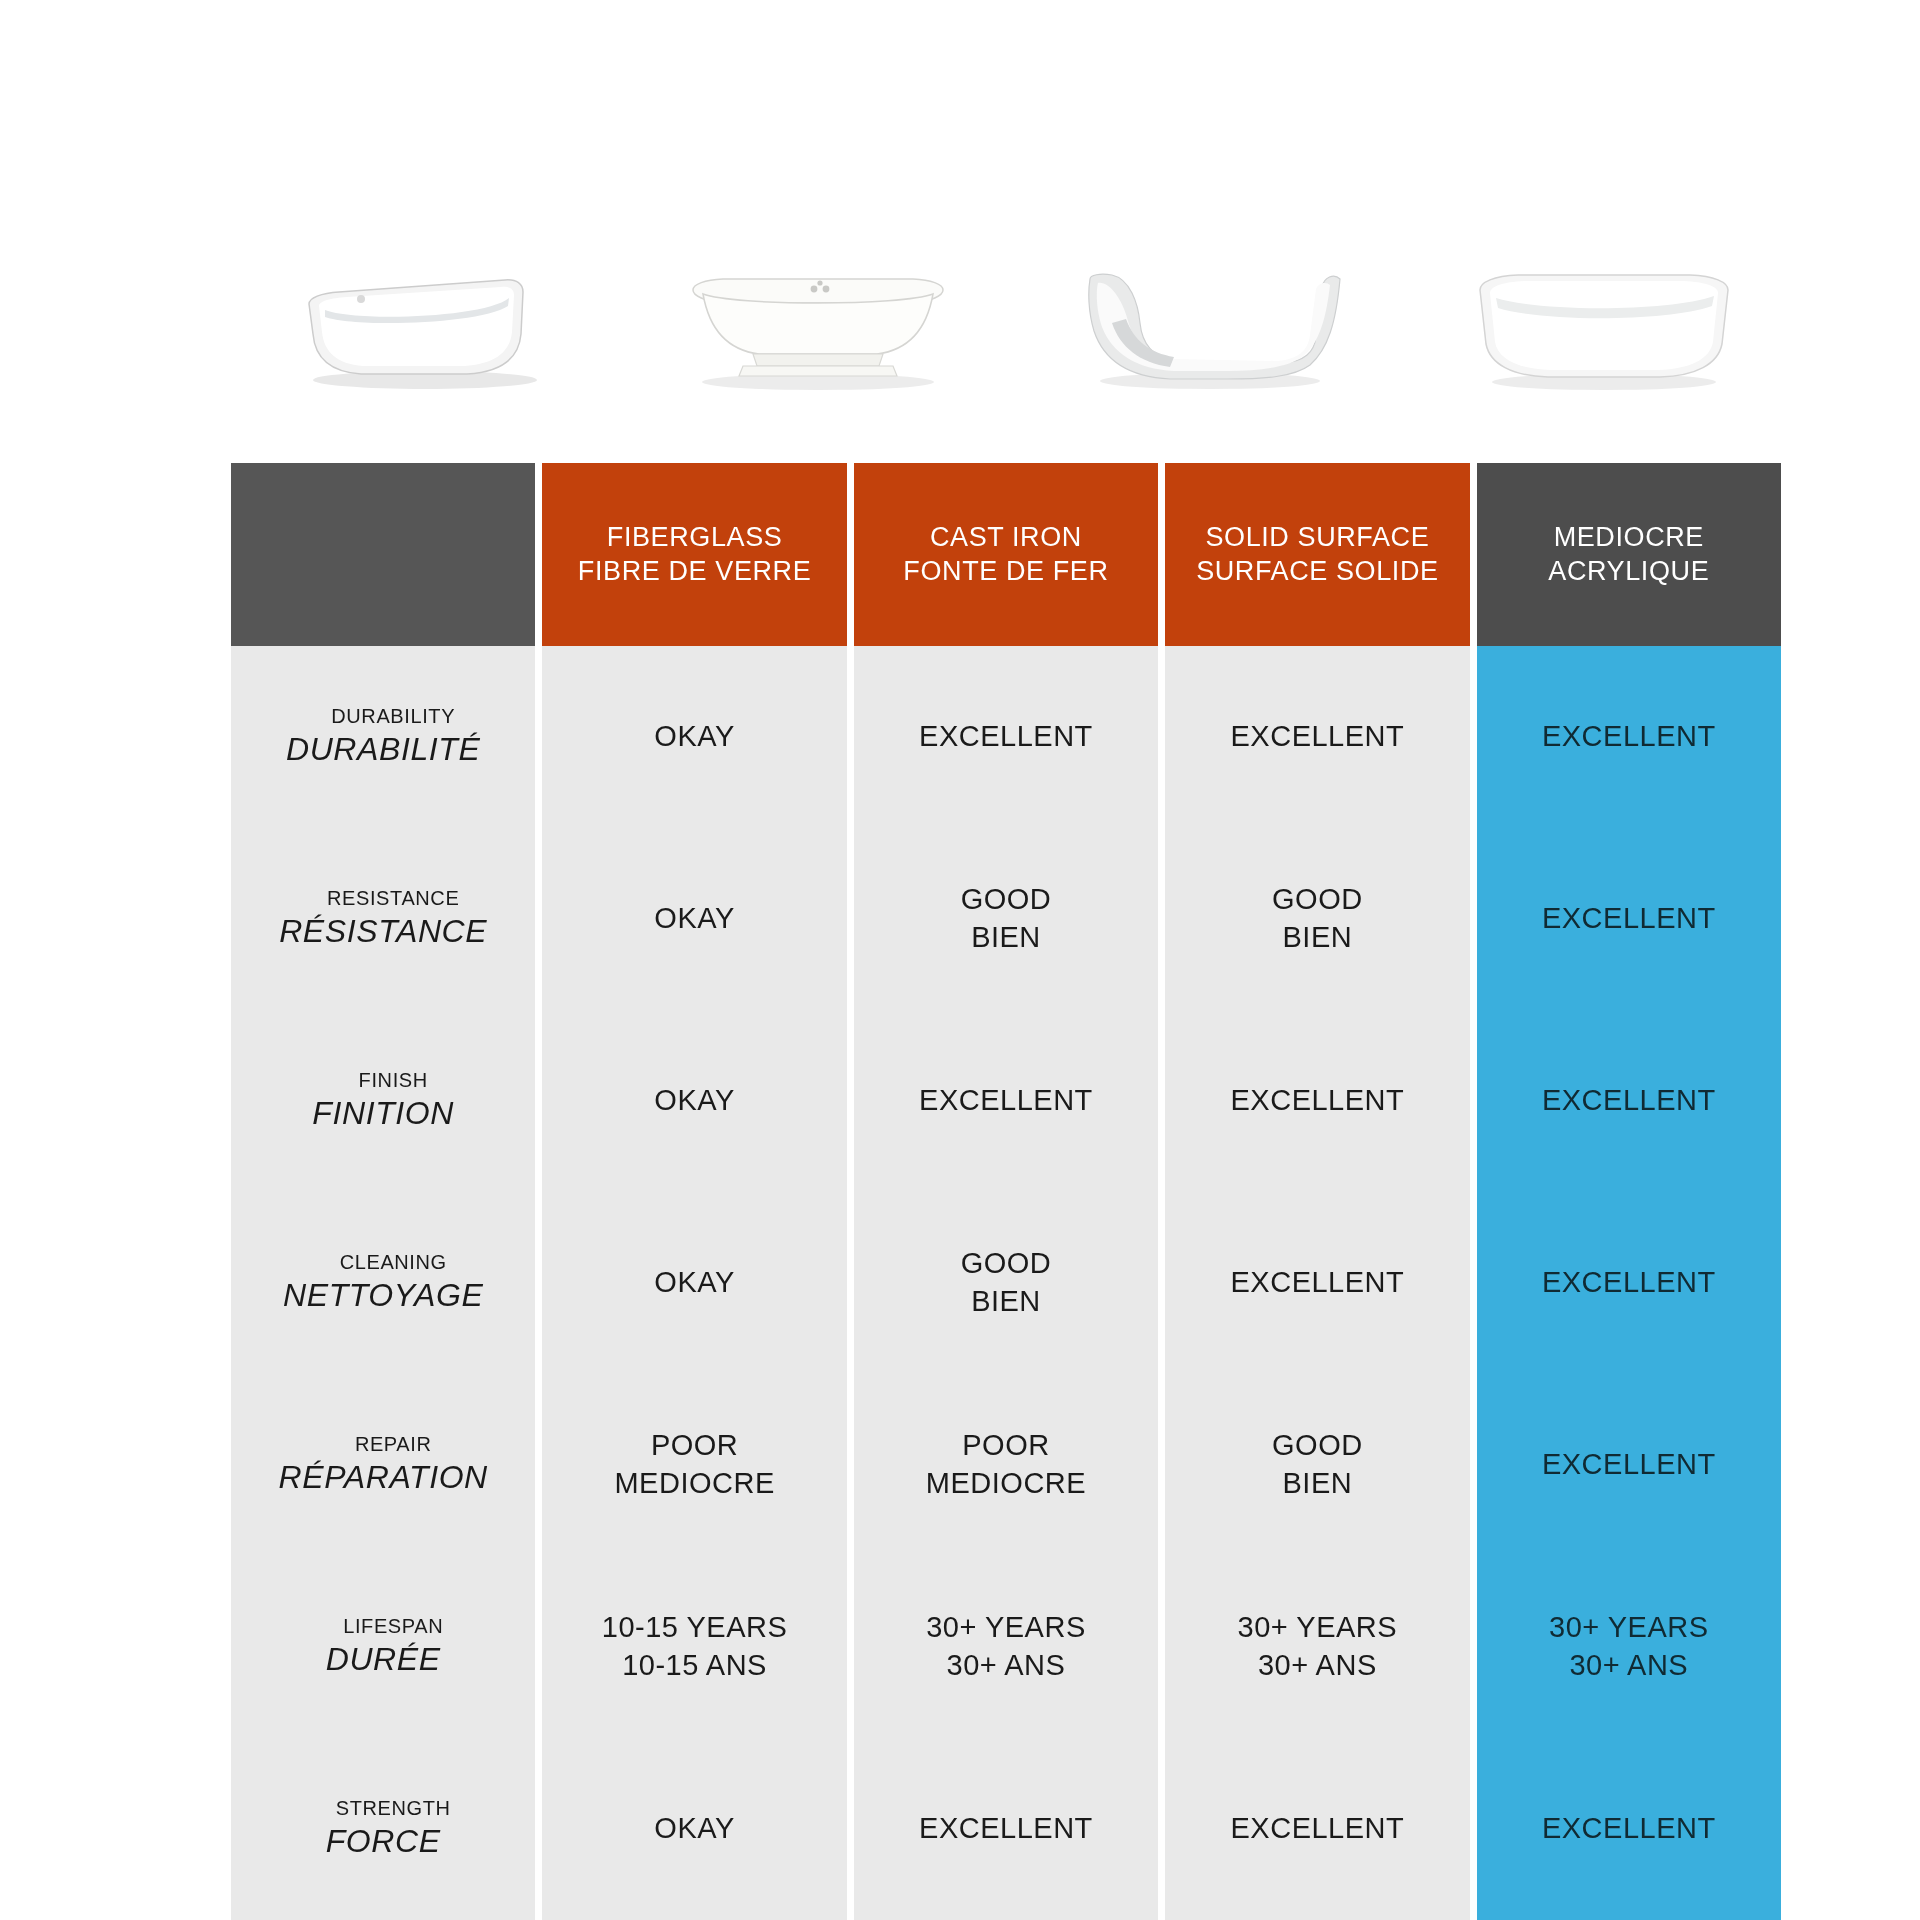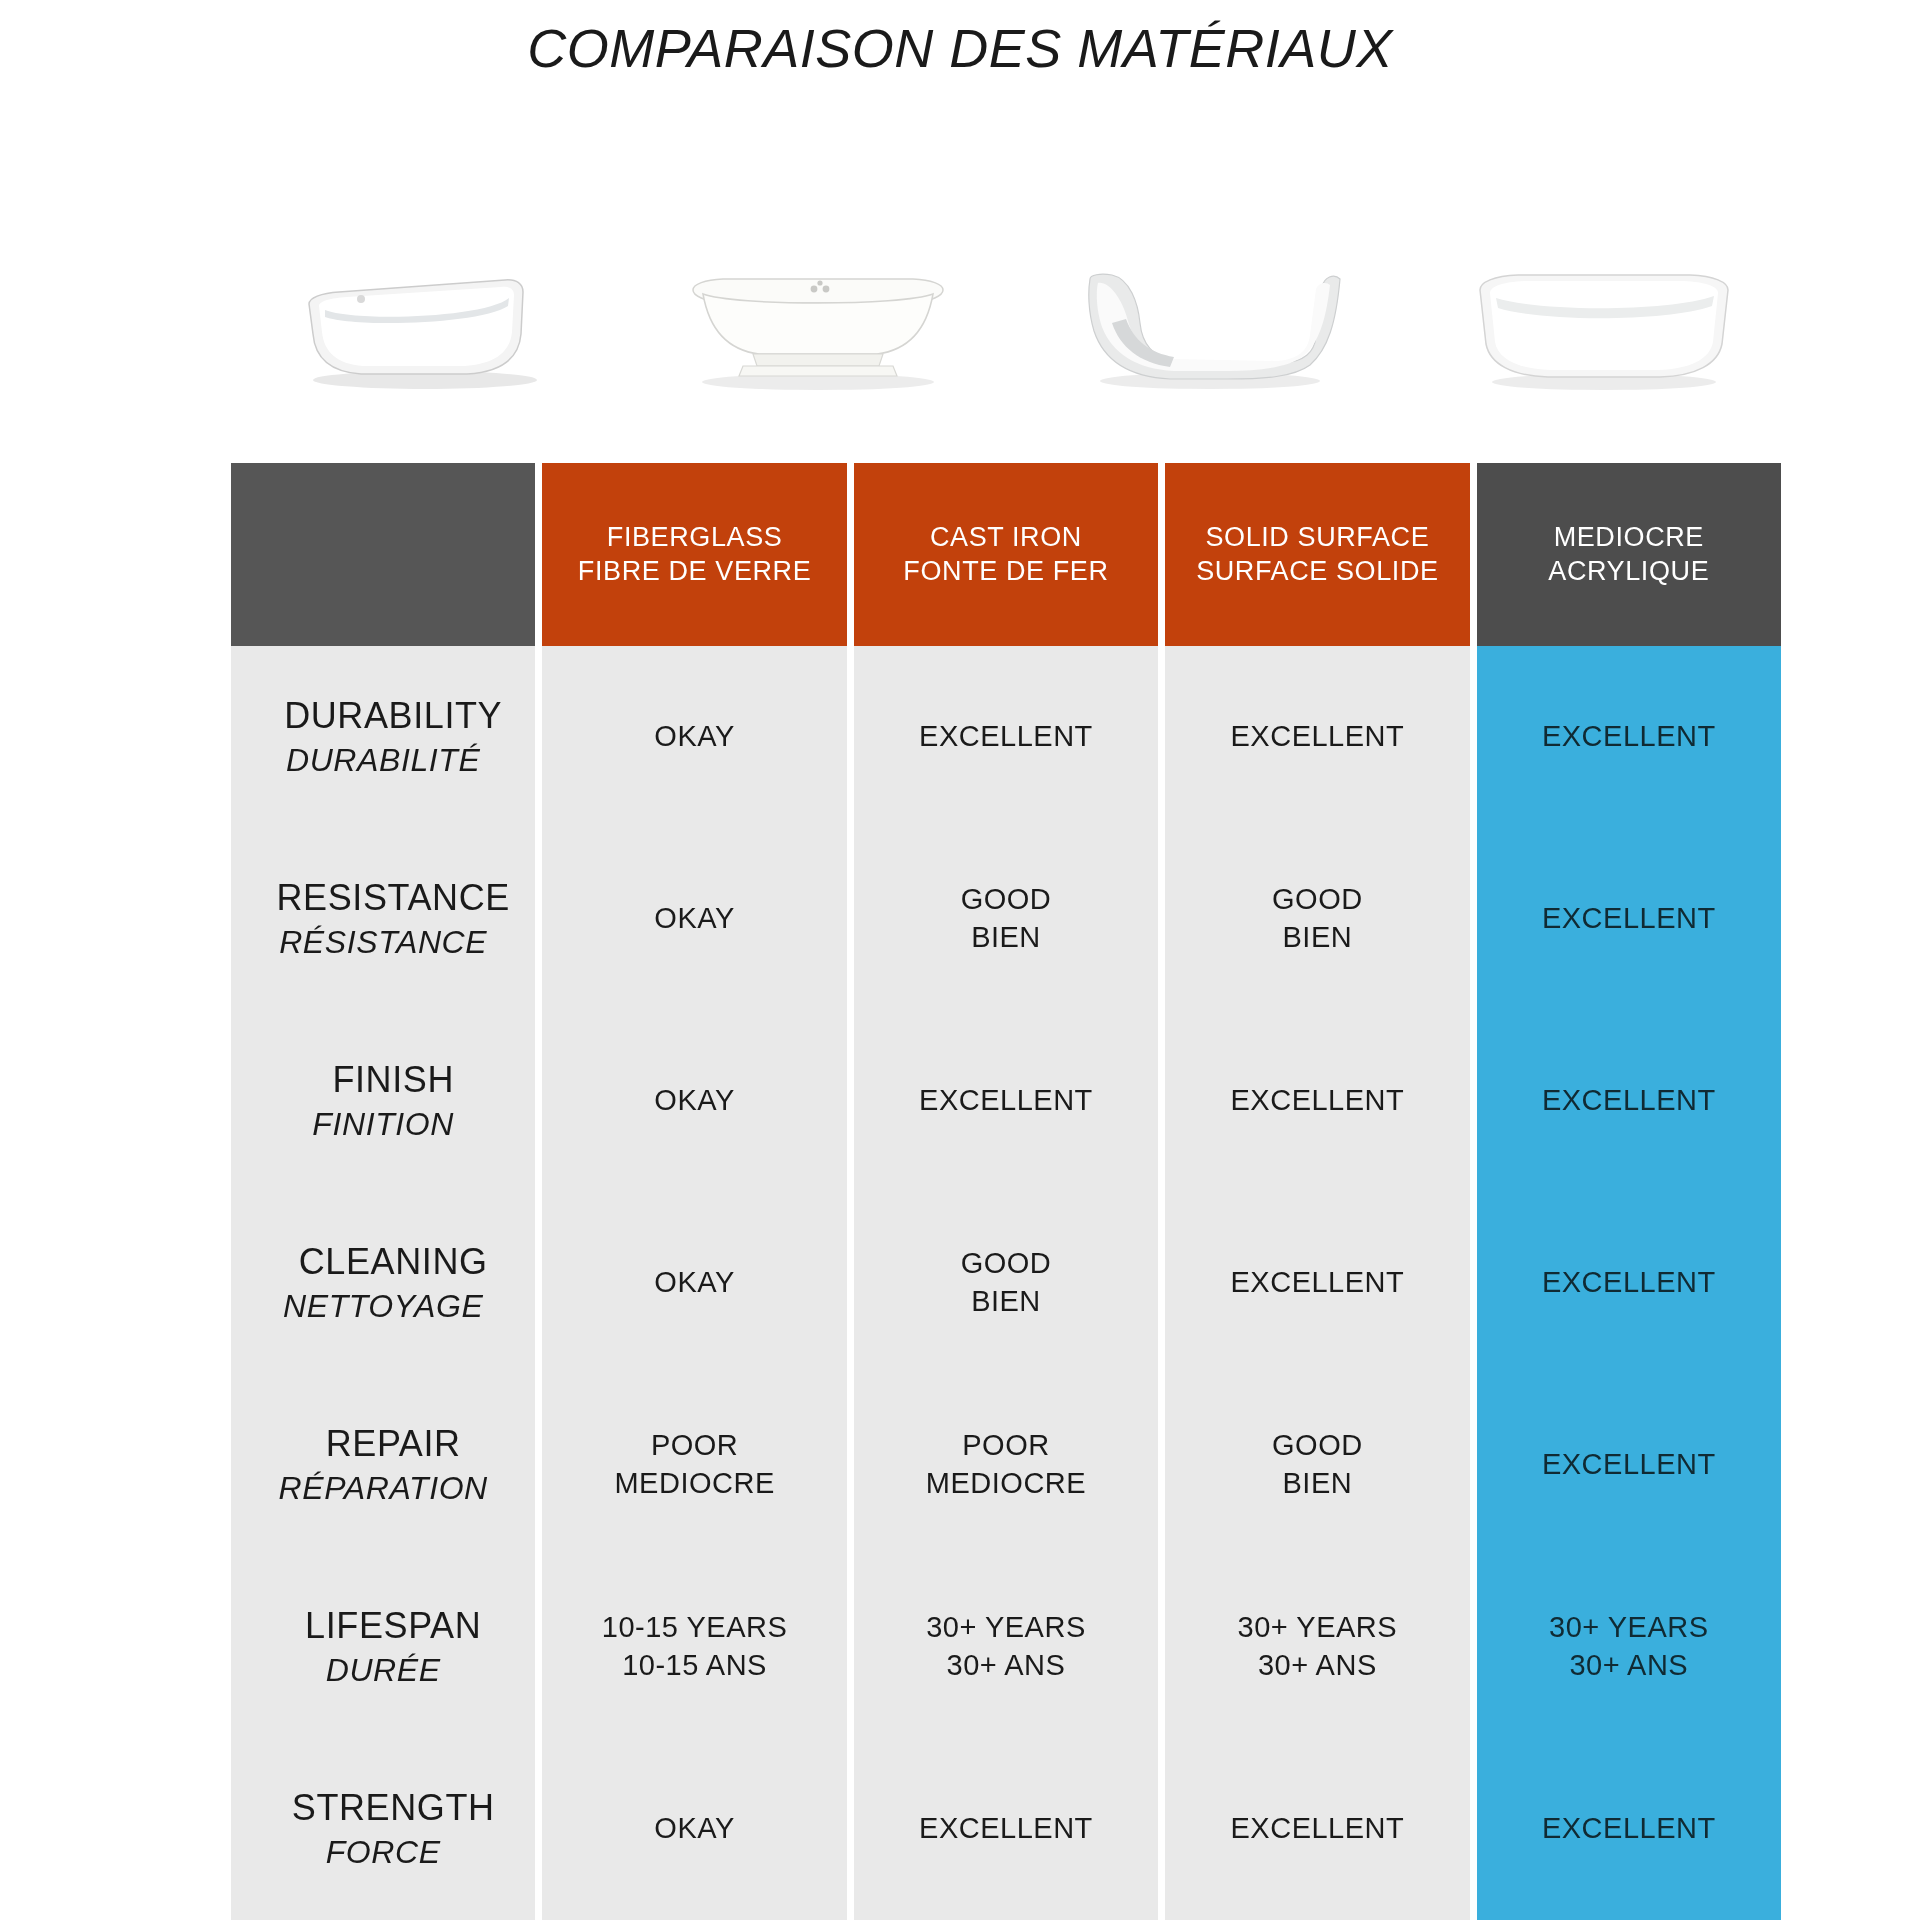--- a/index.html
+++ b/index.html
@@ -102,40 +102,39 @@
   }
   tbody td.rowlabel {
     background: #e9e9e9;
   }
   tbody td.highlight {
     background: #3aafdd;
     color: #102a33;
   }
   .lbl-en {
     display: block;
-    font-size: 36px;
+    font-size: 20px;
     letter-spacing: 0.6px;
     padding-left: 20px;
   }
   .lbl-fr {
     display: block;
     font-style: italic;
     font-size: 32px;
     letter-spacing: 0.6px;
   }
   .val-en { display: block; }
   .val-fr { display: block; }
 
   
 </style>
 </head>
 <body>
 
 <div class="title-block">
-  <div class="title-line2">COMPARAISON DES MATÉRIAUX</div>
 </div>
 
 <div class="tubs-row">
 
   <div class="tub-cell">
     <svg class="tub-svg" width="260" height="130" viewBox="0 0 260 130">
       <ellipse cx="130" cy="118" rx="112" ry="9" fill="#e8e8e8"></ellipse>
       <path d="M14 42 C14 36 26 31 44 30 L210 18 C222 17 228 22 228 30 L226 72 C224 96 206 110 172 112 L66 112 C36 110 20 96 18 72 Z" fill="#f4f4f4" stroke="#cccccc" stroke-width="1.5"></path>
       <path d="M24 44 C24 39 36 36 52 35 L206 25 C214 24 219 27 219 33 L217 70 C215 90 200 102 170 104 L68 104 C42 102 29 90 27 70 Z" fill="#ffffff"></path>
       <path d="M30 48 C60 60 190 56 214 36 L213 44 C186 62 62 66 30 55 Z" fill="#e3e6e8"></path>

